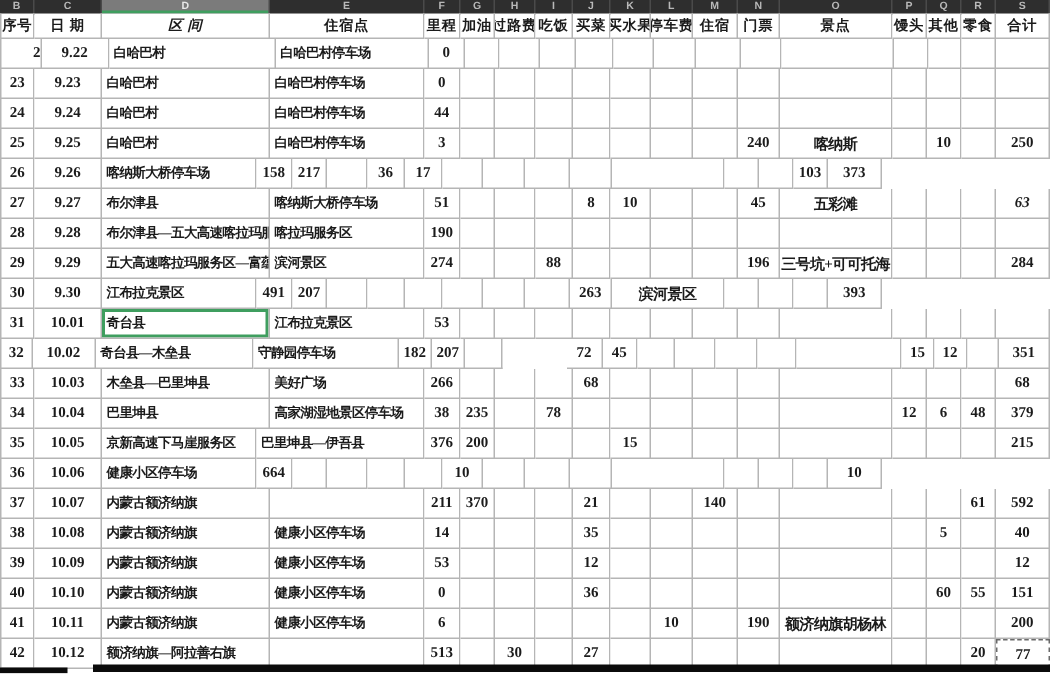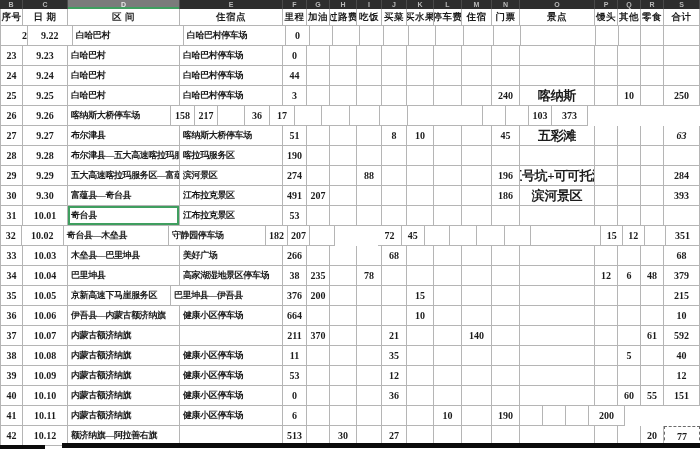--- a/index.html
+++ b/index.html
@@ -18,21 +18,21 @@
   
   .grid{position:absolute;top:9px;left:0;width:700px;}
   .row{display:flex;}
   .cell{
     box-sizing:border-box;display:flex;align-items:center;justify-content:center;
     border-right:1px solid #b5b5b5;border-bottom:1px solid #b5b5b5;
     height:20px;font-size:10px;white-space:nowrap;overflow:hidden;background:#fff;
   }
   .row.header .cell{height:17px;font-size:9.5px;letter-spacing:0.5px;}
   .cell.txt{justify-content:flex-start;padding-left:3px;font-size:9px;letter-spacing:-0.4px;}
-  .cell.zh{font-size:13px;letter-spacing:-0.4px;}
+  .cell.zh{font-size:10px;letter-spacing:-0.4px;}
   .cell.sel{box-shadow:inset 0 0 0 2px #3f9e5f;}
   .cell.dashed{border:1px dashed #6a6a6a;}
   .grid .row .cell:first-child{border-left:1px solid #b5b5b5;}
   
   .bar{position:absolute;background:#0b0b0b;}
   .bar-left{left:0;top:445px;width:45px;height:4px;}
   .bar-main{left:62px;top:443px;width:638px;height:5px;}
 </style>
 </head>
 <body>
@@ -55,21 +55,21 @@
       <div class="strip-cell" style="width: 75px;">O</div>
       <div class="strip-cell" style="width: 23px;">P</div>
       <div class="strip-cell" style="width: 23px;">Q</div>
       <div class="strip-cell" style="width: 23px;">R</div>
       <div class="strip-cell" style="width: 36px;">S</div>
     </div>
   <div class="grid" id="grid">
       <div class="row header">
         <div class="cell zh" style="width: 23px;">序号</div>
         <div class="cell zh" style="width: 45px;">日 期</div>
-        <div class="cell zh" style="width: 112px;">区    间</div>
+        <div class="cell zh" style="width: 112px; font-style: italic;">区    间</div>
         <div class="cell zh" style="width: 103px;">住宿点</div>
         <div class="cell zh" style="width: 24px;">里程</div>
         <div class="cell zh" style="width: 23px;">加油</div>
         <div class="cell zh" style="width: 27px;">过路费</div>
         <div class="cell zh" style="width: 25px;">吃饭</div>
         <div class="cell zh" style="width: 25px;">买菜</div>
         <div class="cell zh" style="width: 27px;">买水果</div>
         <div class="cell zh" style="width: 28px;">停车费</div>
         <div class="cell zh" style="width: 30px;">住宿</div>
         <div class="cell zh" style="width: 28px;">门票</div>
@@ -234,31 +234,30 @@
         <div class="cell" style="width: 28px;">196</div>
         <div class="cell zh" style="width: 75px;">三号坑+可可托海</div>
         <div class="cell" style="width: 23px;"></div>
         <div class="cell" style="width: 23px;"></div>
         <div class="cell" style="width: 23px;"></div>
         <div class="cell" style="width: 36px;">284</div>
       </div>
       <div class="row">
         <div class="cell" style="width: 23px;">30</div>
         <div class="cell" style="width: 45px;">9.30</div>
-        <div class="cell txt" style="width: 112px;">富蕴县—奇台县</div>
         <div class="cell txt" style="width: 103px;">江布拉克景区</div>
         <div class="cell" style="width: 24px;">491</div>
         <div class="cell" style="width: 23px;">207</div>
         <div class="cell" style="width: 27px;"></div>
         <div class="cell" style="width: 25px;"></div>
         <div class="cell" style="width: 25px;"></div>
         <div class="cell" style="width: 27px;"></div>
         <div class="cell" style="width: 28px;"></div>
         <div class="cell" style="width: 30px;"></div>
-        <div class="cell" style="width: 28px;">186</div>
+        <div class="cell" style="width: 28px;">263</div>
         <div class="cell zh" style="width: 75px;">滨河景区</div>
         <div class="cell" style="width: 23px;"></div>
         <div class="cell" style="width: 23px;"></div>
         <div class="cell" style="width: 23px;"></div>
         <div class="cell" style="width: 36px;">393</div>
       </div>
       <div class="row">
         <div class="cell" style="width: 23px;">31</div>
         <div class="cell" style="width: 45px;">10.01</div>
         <div class="cell txt sel" style="width: 112px;">奇台县</div>
@@ -354,21 +353,20 @@
         <div class="cell" style="width: 28px;"></div>
         <div class="cell zh" style="width: 75px;"></div>
         <div class="cell" style="width: 23px;"></div>
         <div class="cell" style="width: 23px;"></div>
         <div class="cell" style="width: 23px;"></div>
         <div class="cell" style="width: 36px;">215</div>
       </div>
       <div class="row">
         <div class="cell" style="width: 23px;">36</div>
         <div class="cell" style="width: 45px;">10.06</div>
-        <div class="cell txt" style="width: 112px;">伊吾县—内蒙古额济纳旗</div>
         <div class="cell txt" style="width: 103px;">健康小区停车场</div>
         <div class="cell" style="width: 24px;">664</div>
         <div class="cell" style="width: 23px;"></div>
         <div class="cell" style="width: 27px;"></div>
         <div class="cell" style="width: 25px;"></div>
         <div class="cell" style="width: 25px;"></div>
         <div class="cell" style="width: 27px;">10</div>
         <div class="cell" style="width: 28px;"></div>
         <div class="cell" style="width: 30px;"></div>
         <div class="cell" style="width: 28px;"></div>
@@ -396,21 +394,21 @@
         <div class="cell" style="width: 23px;"></div>
         <div class="cell" style="width: 23px;"></div>
         <div class="cell" style="width: 23px;">61</div>
         <div class="cell" style="width: 36px;">592</div>
       </div>
       <div class="row">
         <div class="cell" style="width: 23px;">38</div>
         <div class="cell" style="width: 45px;">10.08</div>
         <div class="cell txt" style="width: 112px;">内蒙古额济纳旗</div>
         <div class="cell txt" style="width: 103px;">健康小区停车场</div>
-        <div class="cell" style="width: 24px;">11</div>
+        <div class="cell" style="width: 24px;">14</div>
         <div class="cell" style="width: 23px;"></div>
         <div class="cell" style="width: 27px;"></div>
         <div class="cell" style="width: 25px;"></div>
         <div class="cell" style="width: 25px;">35</div>
         <div class="cell" style="width: 27px;"></div>
         <div class="cell" style="width: 28px;"></div>
         <div class="cell" style="width: 30px;"></div>
         <div class="cell" style="width: 28px;"></div>
         <div class="cell zh" style="width: 75px;"></div>
         <div class="cell" style="width: 23px;"></div>
@@ -465,20 +463,21 @@
         <div class="cell txt" style="width: 103px;">健康小区停车场</div>
         <div class="cell" style="width: 24px;">6</div>
         <div class="cell" style="width: 23px;"></div>
         <div class="cell" style="width: 27px;"></div>
         <div class="cell" style="width: 25px;"></div>
         <div class="cell" style="width: 25px;"></div>
         <div class="cell" style="width: 27px;"></div>
         <div class="cell" style="width: 28px;">10</div>
         <div class="cell" style="width: 30px;"></div>
         <div class="cell" style="width: 28px;">190</div>
+        <div class="cell zh" style="width: 75px;">额济纳旗胡杨林</div>
         <div class="cell" style="width: 23px;"></div>
         <div class="cell" style="width: 23px;"></div>
         <div class="cell" style="width: 23px;"></div>
         <div class="cell" style="width: 36px;">200</div>
       </div>
       <div class="row">
         <div class="cell" style="width: 23px;">42</div>
         <div class="cell" style="width: 45px;">10.12</div>
         <div class="cell txt" style="width: 112px;">额济纳旗—阿拉善右旗</div>
         <div class="cell txt" style="width: 103px;"></div>

